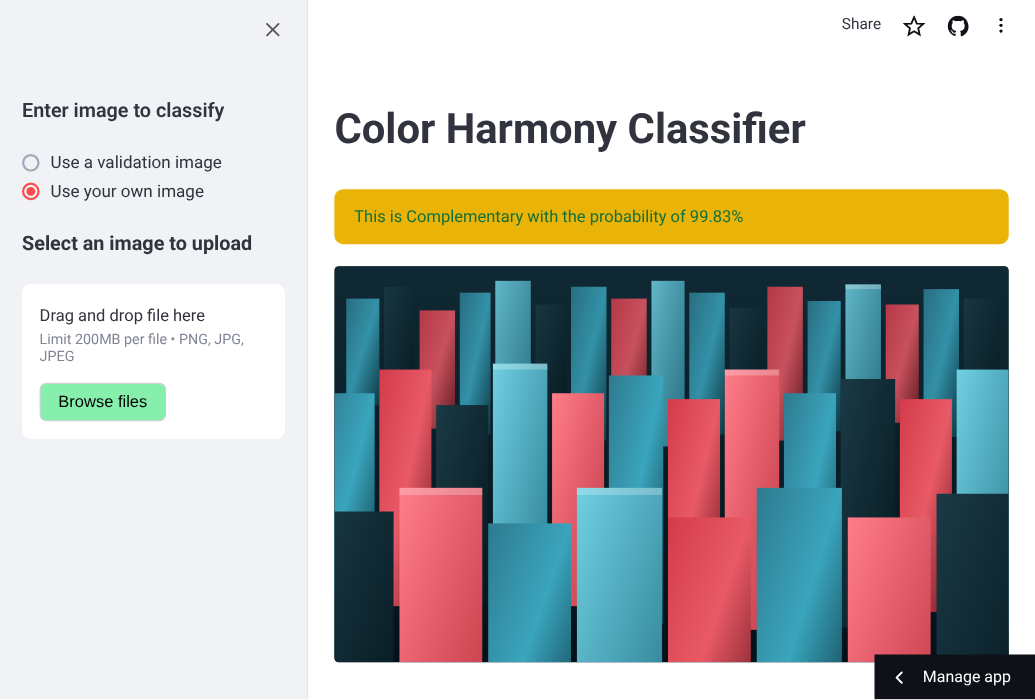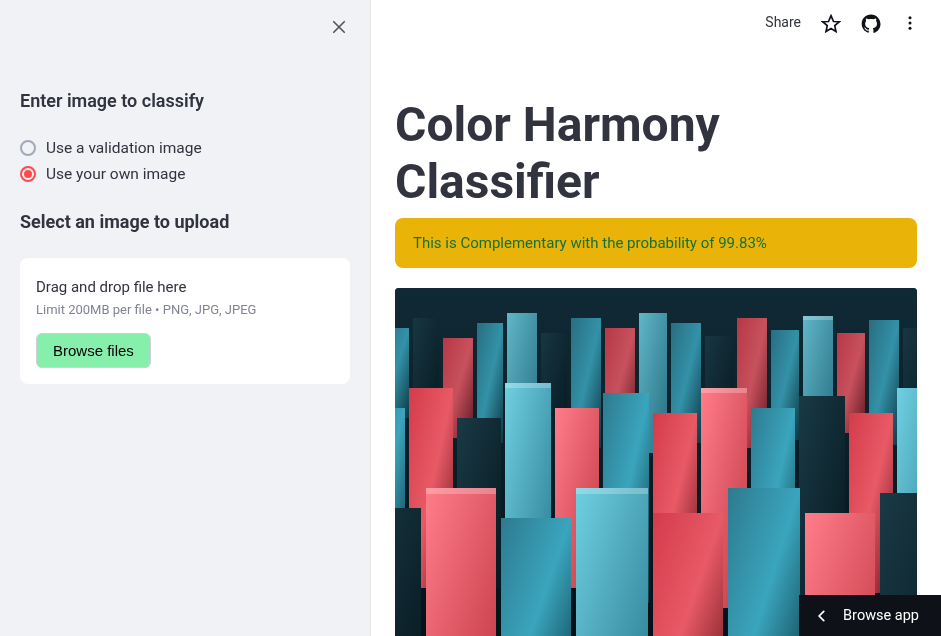--- a/index.html
+++ b/index.html
@@ -6,21 +6,21 @@
   body {
     font-family: -apple-system, BlinkMacSystemFont, "Segoe UI", Roboto, "Helvetica Neue", Arial, sans-serif;
     width: 941px;
     height: 636px;
     display: flex;
     overflow: hidden;
     background: #fff;
     color: #31333f;
   }
   .sidebar {
-    width: 371px;
+    width: 280px;
     background: #f0f2f6;
     padding: 18px 20px;
     position: relative;
     border-right: 1px solid #e6e6e6;
   }
   .sidebar-close {
     position: absolute;
     top: 18px;
     right: 22px;
     cursor: pointer;
@@ -80,24 +80,24 @@
     overflow: hidden;
   }
   .top-actions {
     position: absolute;
     top: 14px; right: 22px;
     display: flex; align-items: flex-start; gap: 20px;
   }
   .top-actions .share-text { font-size: 14px; cursor: pointer; }
   .icon-btn { cursor: pointer; display: flex; align-items: center; justify-content: center; }
   .title {
-    font-size: 48px;
+    font-size: 38px;
     font-weight: 700;
     margin-top: 96px;
-    margin-bottom: 8px;
+    margin-bottom: 32px;
   }
   .success-banner {
     background: #eab308;
     border-radius: 8px;
     padding: 16px 18px;
     color: #14703a;
     font-size: 15px;
     margin-bottom: 20px;
   }
   .image-area {
@@ -268,15 +268,15 @@
         <rect x="330" y="100" width="46" height="5"></rect>
         <rect x="432" y="28" width="30" height="4"></rect>
       </g>
     </svg>
   </div>
 
   <div class="manage-app">
     <svg width="14" height="14" viewBox="0 0 24 24" fill="none" stroke="#fff" stroke-width="3" stroke-linecap="round" stroke-linejoin="round">
         <polyline points="15 4 7 12 15 20"></polyline>
       </svg>
-    <span>Browse app</span>
+    <span>Manage app</span>
   </div>
 </main>
 
 </body></html>

